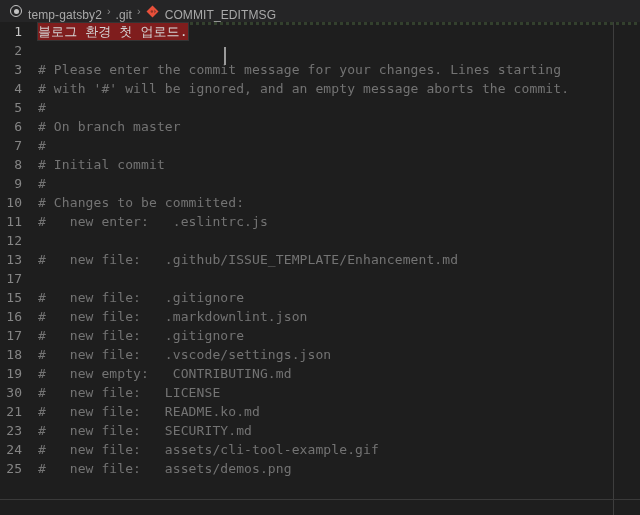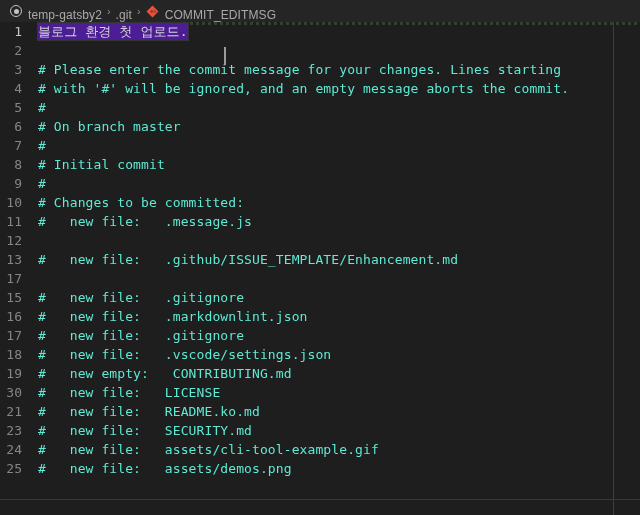--- a/index.html
+++ b/index.html
@@ -99,31 +99,31 @@
     color: #858585;
     font-size: 13px;
     font-family: "DejaVu Sans Mono", "Liberation Mono", monospace;
     user-select: none;
   }
   .line.active .lineno {
     color: #c6c6c6;
   }
   .content {
     white-space: pre;
-    color: #5eead4;
+    color: #737373;
     font-family: "DejaVu Sans Mono", "Liberation Mono", monospace;
     font-size: 13px;
     letter-spacing: .1px;
   }
   .content.plain {
     color: #d4d4d4;
   }
   
   .hl {
-    background: #4c1d95;
+    background: #7f1d1d;
     outline: 1px solid #343434;
     padding: 1px 0;
   }
 
   
   .caret {
     position: absolute;
     left: 224px;
     top: 25px;
     width: 1.7px;
@@ -241,21 +241,21 @@
       <div class="line">
         <div class="lineno">9</div>
         <div class="content">#</div>
       </div>
       <div class="line">
         <div class="lineno">10</div>
         <div class="content"># Changes to be committed:</div>
       </div>
       <div class="line">
         <div class="lineno">11</div>
-        <div class="content">#   new file:   .message.js</div>
+        <div class="content">#   new enter:   .eslintrc.js</div>
       </div>
       <div class="line">
         <div class="lineno">12</div>
       </div>
       <div class="line">
         <div class="lineno">13</div>
         <div class="content">#   new file:   .github/ISSUE_TEMPLATE/Enhancement.md</div>
       </div>
       <div class="line">
         <div class="lineno">17</div>

